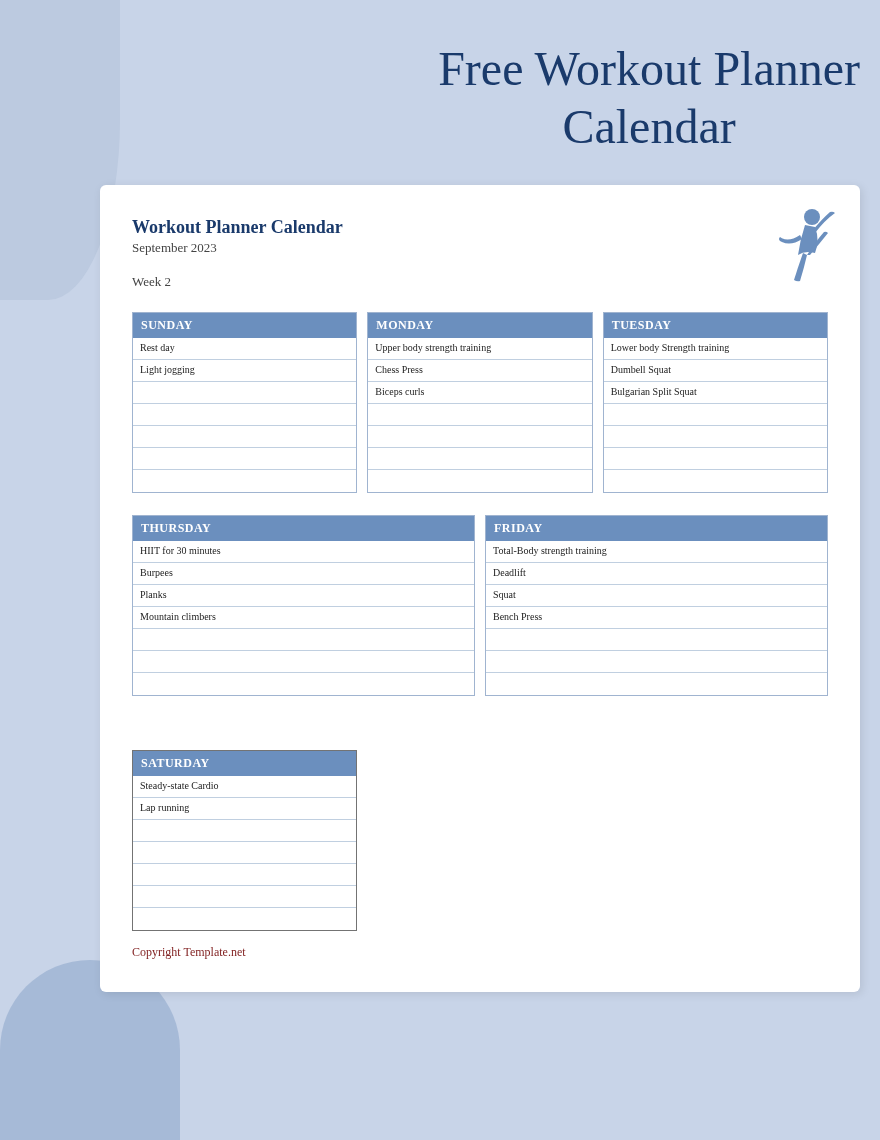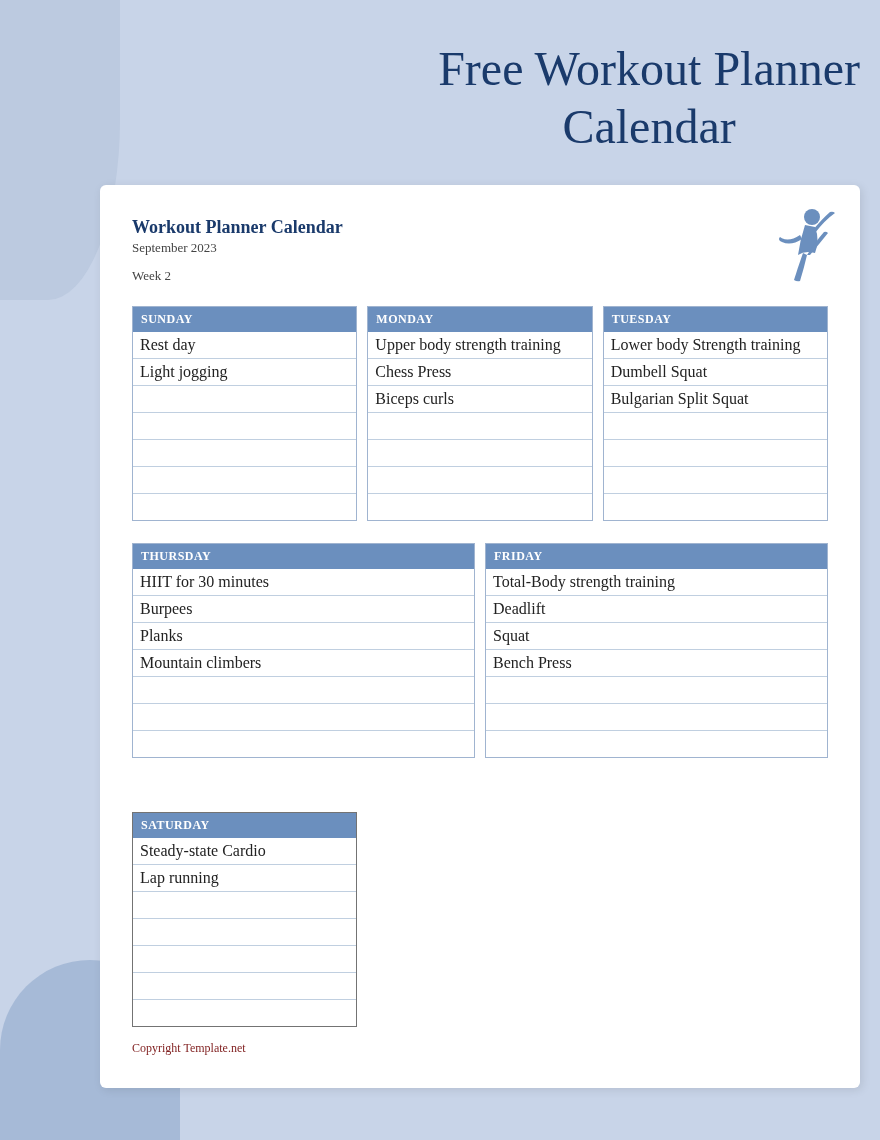--- a/index.html
+++ b/index.html
@@ -45,21 +45,21 @@
 
     .card-header-subtitle {
       font-size: 13px;
       color: #444;
       margin-top: 2px;
     }
 
     .card-header-week {
       font-size: 13px;
       color: #444;
-      margin-top: 12px;
+      margin-top: 18px;
     }
 
     .dancer-icon {
       position: absolute;
       top: 20px;
       right: 20px;
       width: 90px;
       height: 110px;
     }
 
@@ -84,21 +84,21 @@
       letter-spacing: 0.5px;
     }
 
     .day-rows {
       display: flex;
       flex-direction: column;
     }
 
     .day-row {
       border-bottom: 1px solid #c0cfe0;
-      font-size: 16px;
+      font-size: 10px;
       color: #222;
       padding: 4px 7px;
       min-height: 22px;
       background: #fff;
     }
 
     .day-row:last-child {
       border-bottom: none;
     }
 

